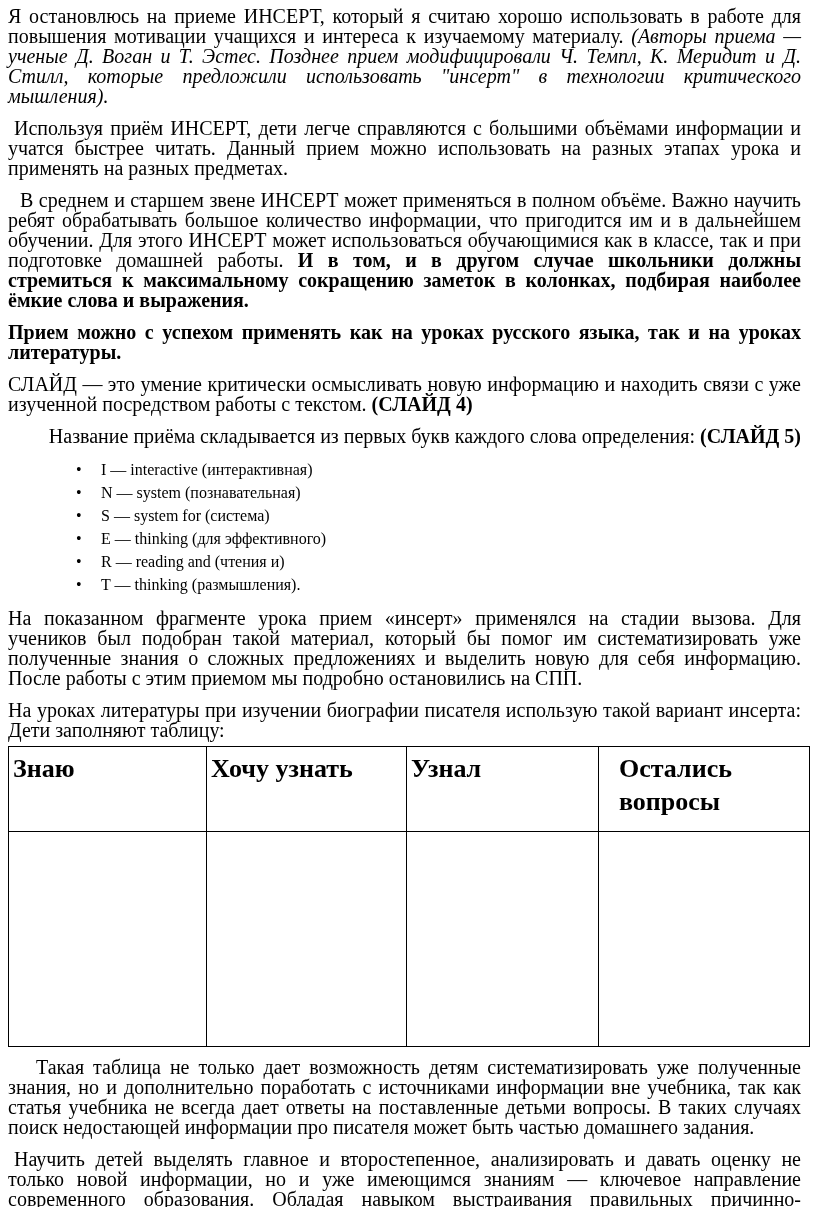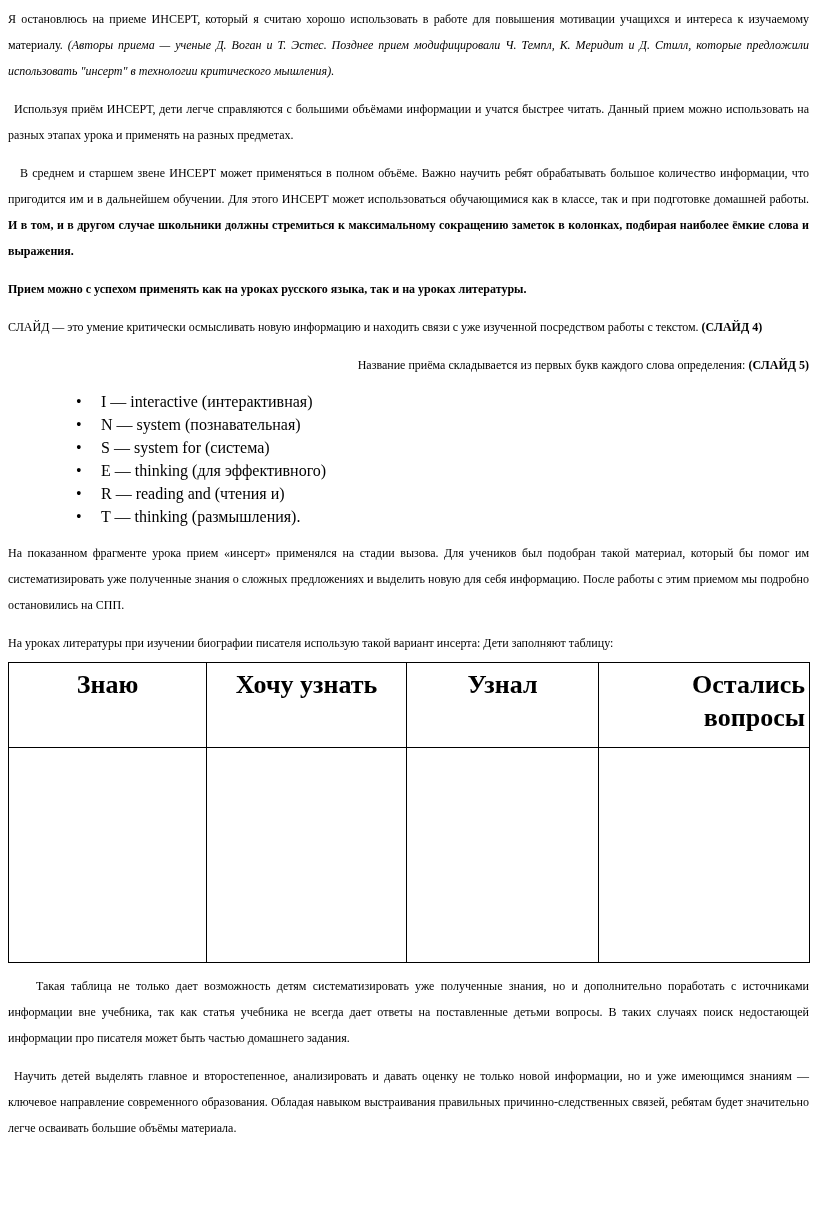--- a/index.html
+++ b/index.html
@@ -4,22 +4,22 @@
 <style>
   * { margin:0; padding:0; box-sizing:border-box; }
   html, body { background:#ffffff; }
   body {
     width:816px; height:1207px; overflow:hidden;
     font-family:"Liberation Serif", serif;
     color:#000000;
   }
   .page { padding:6px 7px 0 8px; }
   .para {
-    font-size:12px; line-height:26px;
-    text-align:justify; margin:0 0 12px 0;
+    font-size:20px; line-height:20px;
+    text-align:justify; margin:0 8px 12px 0;
   }
   .b { font-weight:bold; }
   .i { font-style:italic; }
   .indent-sm  { text-indent:6px; }
   .indent-md  { text-indent:12px; }
   .indent-lg  { text-indent:28px; }
   .align-left { text-align:right; }
   .tight { margin-bottom:6px; }
 
   .acronym-list {
@@ -46,26 +46,26 @@
   }
   .kwl-table td {
     border:1px solid #000000;
     vertical-align:top;
     font-size:16px;
   }
   .kwl-table .hdr {
     font-weight:bold;
     font-size:26px;
     line-height:1.25;
-    text-align:center;
+    text-align:left;
     padding:6px 4px 4px 4px;
     height:85px;
   }
   .kwl-table .hdr-last {
-    text-align:right;
+    text-align:left;
     padding-left:20px;
   }
   .kwl-table .body-cell { height:215px; }
 </style>
 </head>
 <body>
 
 <div class="page">
 
   <p class="para">

